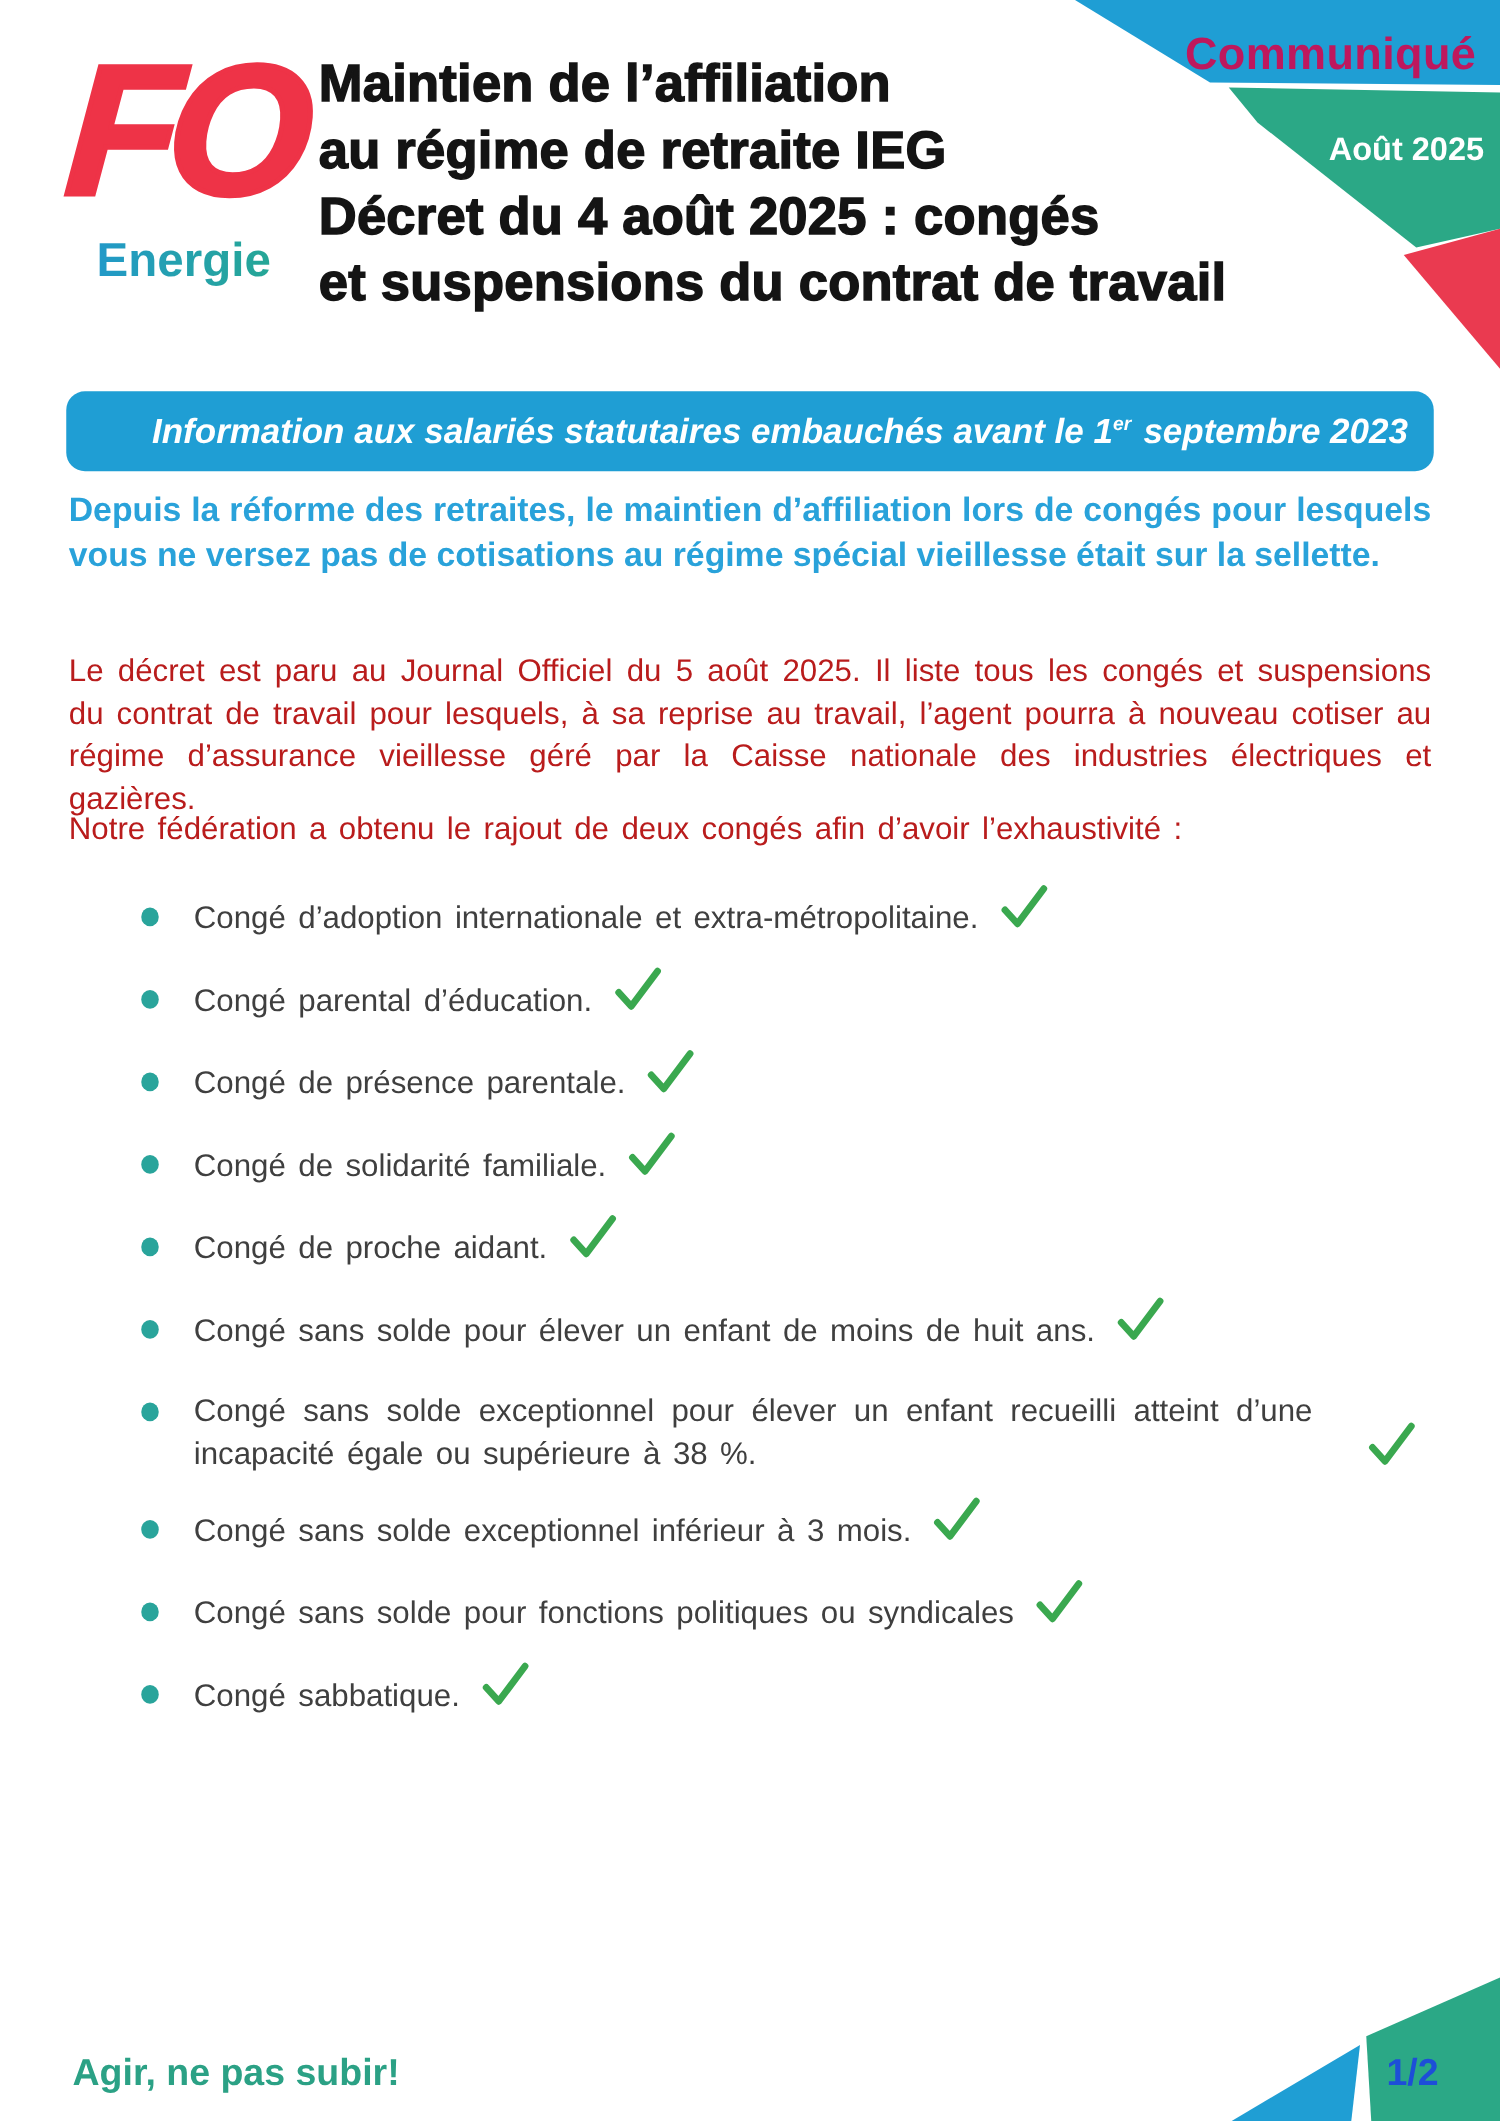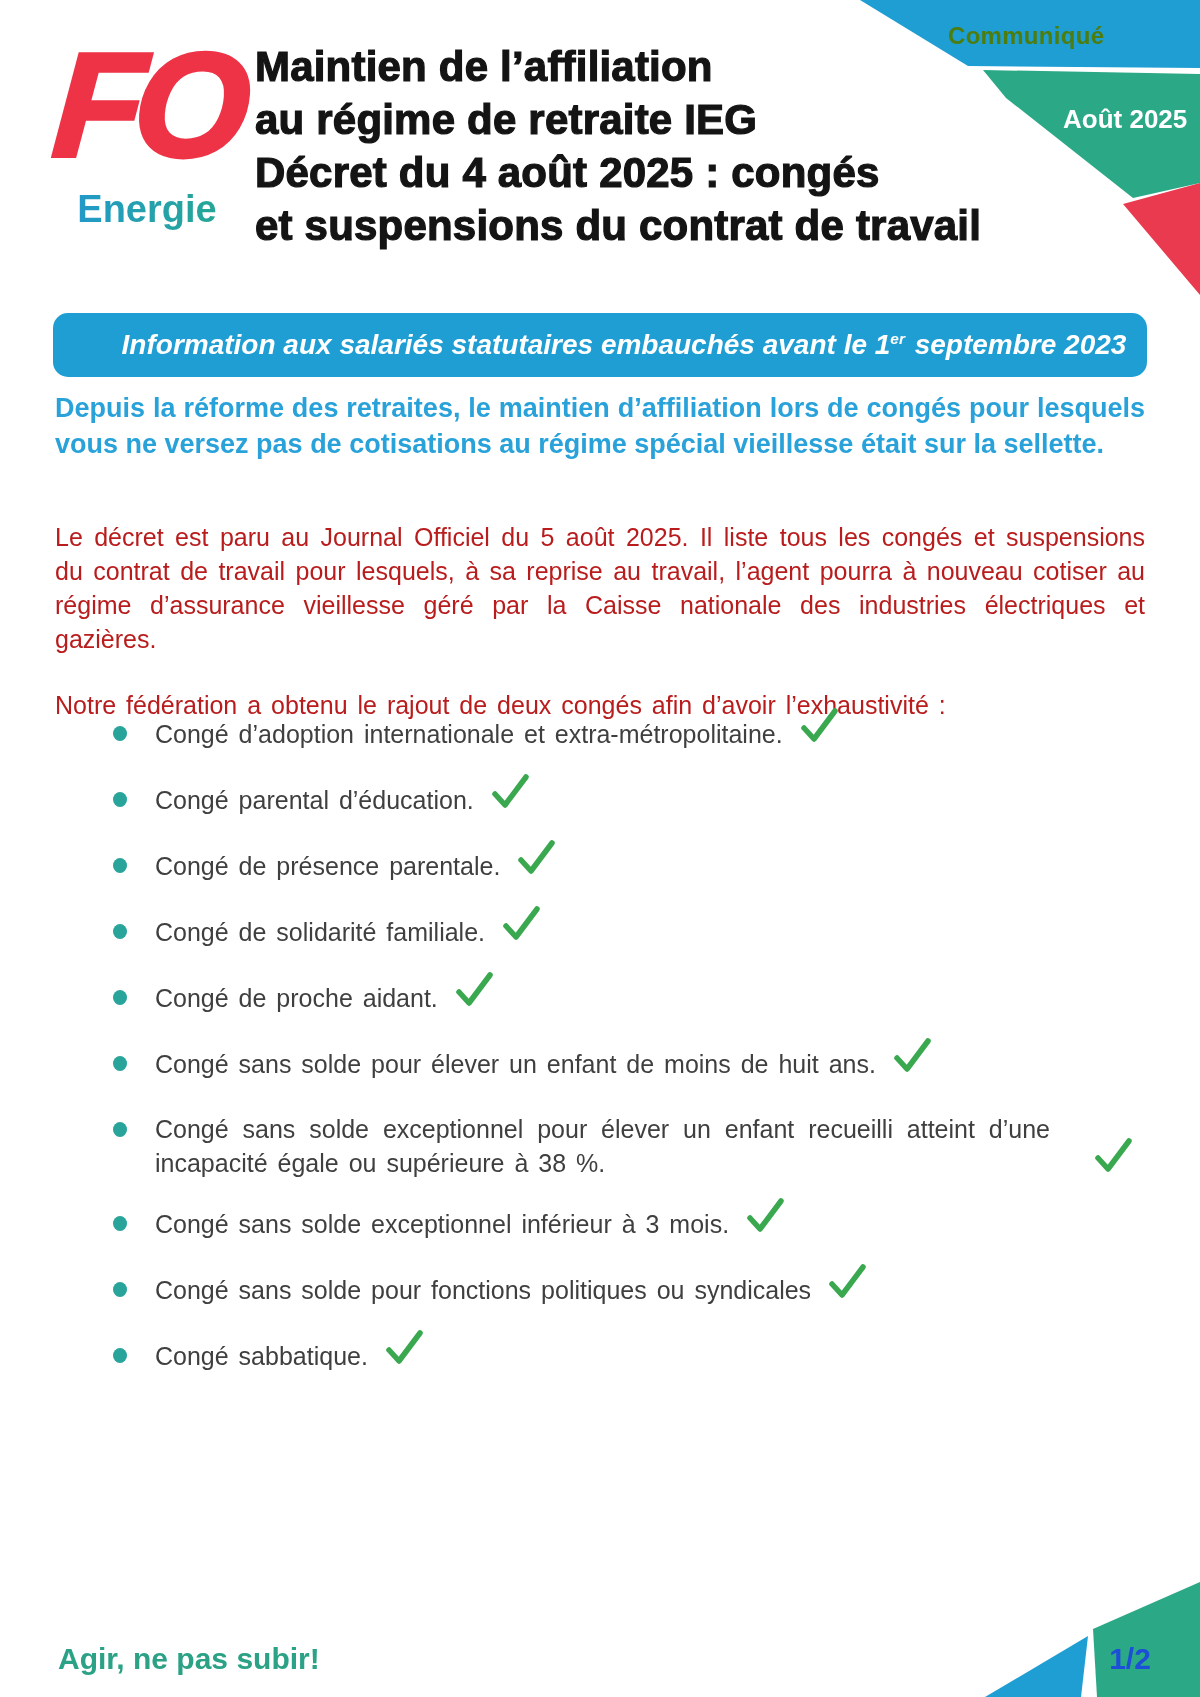--- a/index.html
+++ b/index.html
@@ -40,21 +40,21 @@
   }
   .doc-title {
     position: absolute; left: 255px; top: 40px; width: 800px;
     font-weight: 700; font-size: 42px; line-height: 53px;
     color: #141414; -webkit-text-stroke: 1.2px #141414;
     letter-spacing: 0.2px;
   }
   .corner-svg-top { position: absolute; left: 820px; top: 0; width: 380px; height: 320px; }
   .badge-communique {
     position: absolute; left: 948px; top: 22px;
-    font-weight: 700; font-size: 24px; color: #4d7c0f; letter-spacing: 0.3px; text-align: right;
+    font-weight: 700; font-size: 36px; color: #be185d; letter-spacing: 0.3px; text-align: right;
   }
   .badge-date {
     position: absolute; left: 1063px; top: 104px;
     font-weight: 700; font-size: 26px; color: #ffffff;
   }
 
   
   .info-banner {
     position: absolute; left: 53px; top: 313px; width: 1094px; height: 64px;
     background: #1f9ed4; border-radius: 15px;
@@ -70,21 +70,21 @@
     position: absolute; left: 55px; top: 390px; width: 1090px;
     color: #29a2da; font-weight: 700; font-size: 27px; line-height: 36px;
     text-align: justify;
   }
   .body-par {
     position: absolute; left: 55px; width: 1090px;
     color: #b91c1c; font-size: 25px; line-height: 34px;
     text-align: justify; word-spacing: 0.12em;
   }
   .body-p1 { top: 520px; }
-  .body-p2 { top: 688px; }
+  .body-p2 { top: 646px; }
 
   
   .conges-list {
     position: absolute; left: 55px; top: 716px; width: 1090px;
     list-style: none;
   }
   .conges-list li {
     position: relative;
     padding-left: 100px;
     margin-bottom: 26px;

